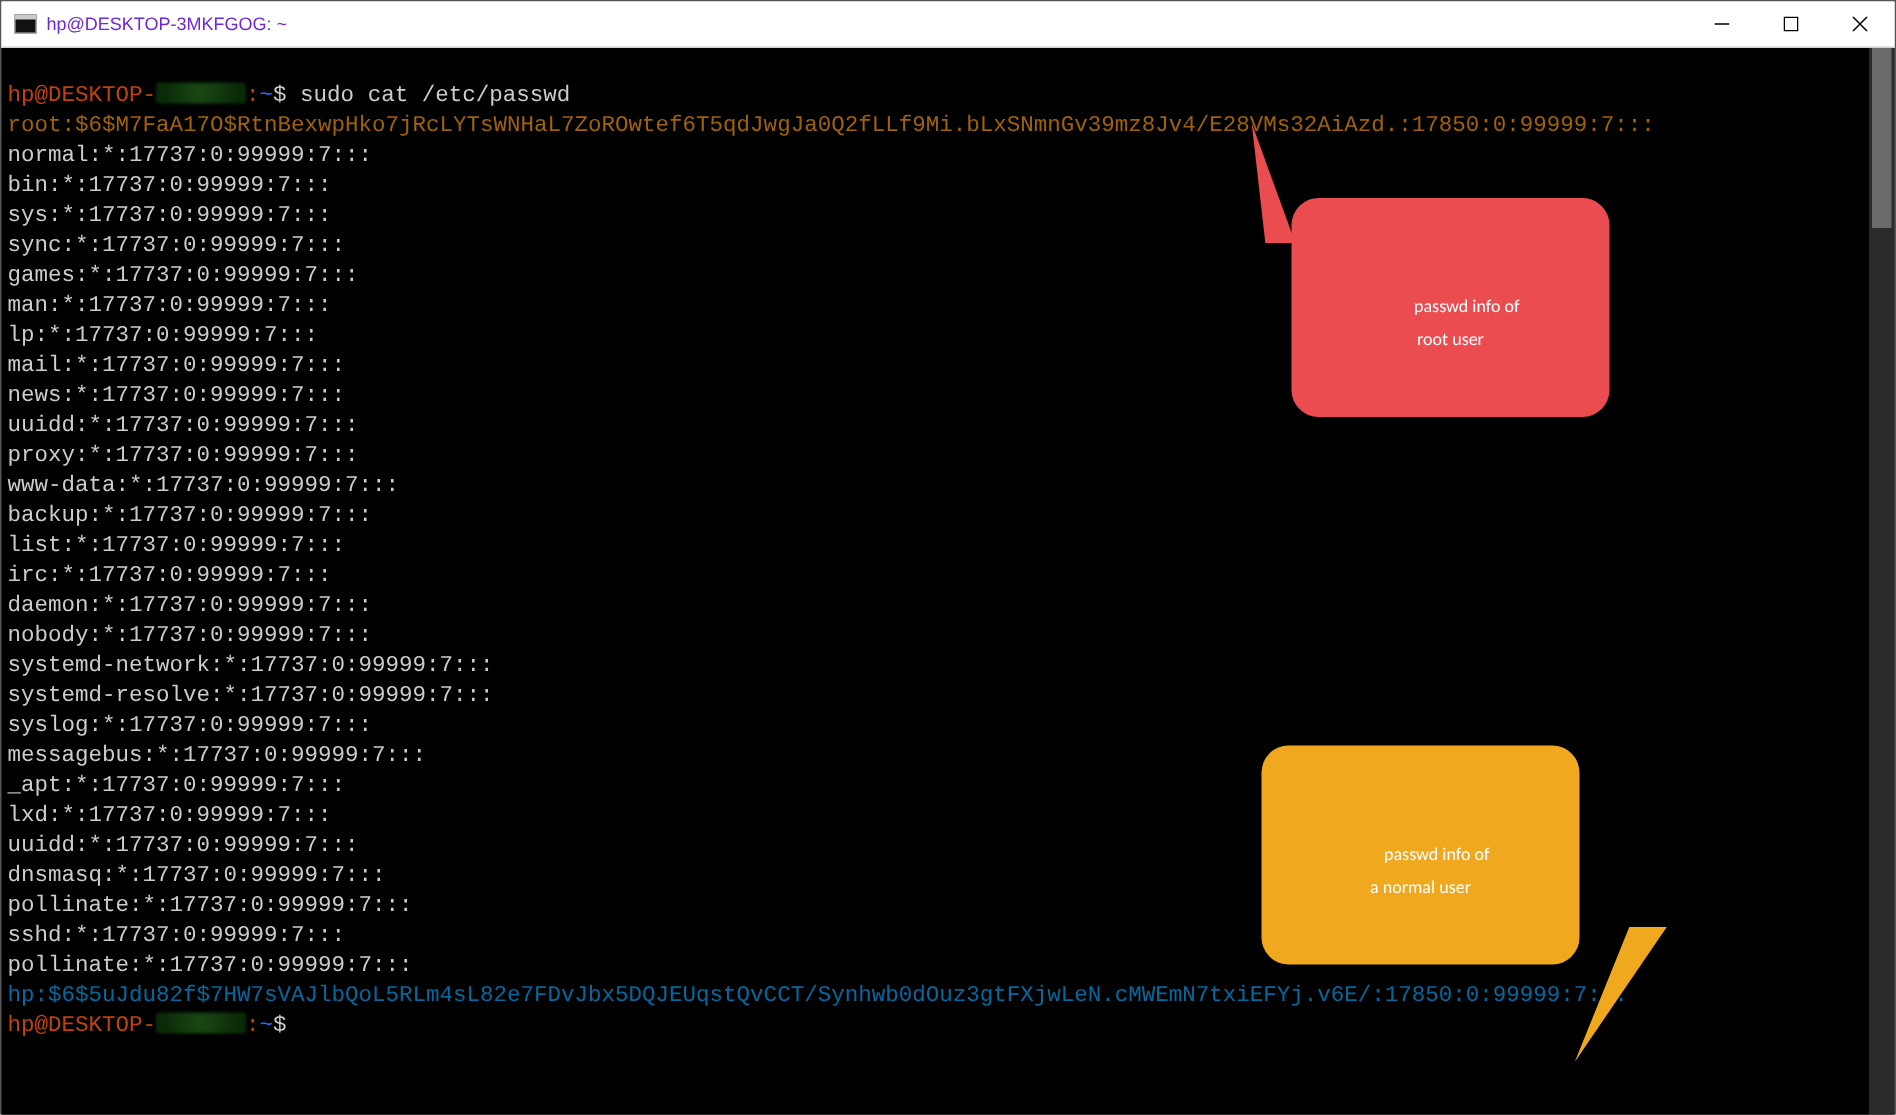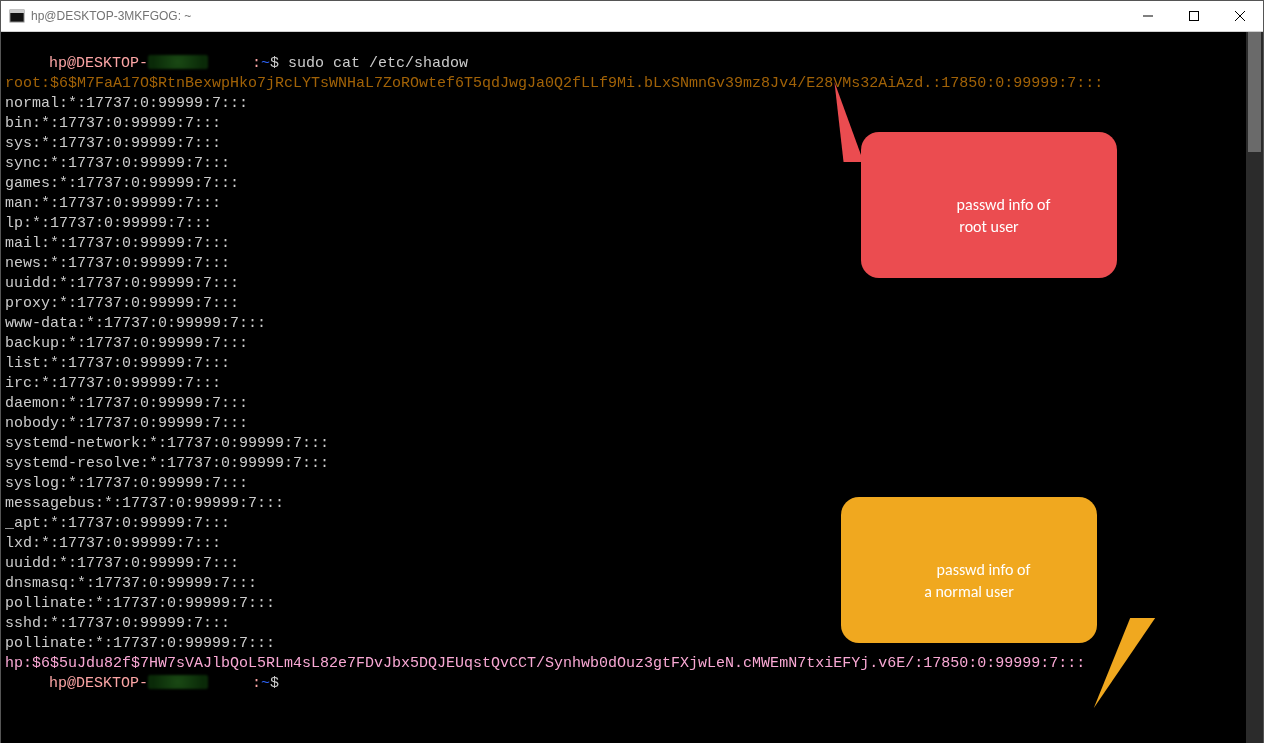--- a/index.html
+++ b/index.html
@@ -32,21 +32,21 @@
   }
   .titlebar .icon {
     width: 16px;
     height: 16px;
     margin-left: 8px;
     display: inline-block;
   }
   .titlebar .icon svg { display:block; }
   .titlebar .title {
     font-size: 12px;
-    color: #737373;
+    color: #6d28d9;
     margin-left: 6px;
     flex: 0 0 auto;
   }
   .titlebar .spacer { flex: 1 1 auto; }
   .titlebar .winbtn {
     width: 46px;
     height: 30px;
     display: flex;
     align-items: center;
     justify-content: center;
@@ -79,44 +79,44 @@
   }
   .scrollbar .thumb {
     position: absolute;
     top: 0;
     left: 2px;
     right: 2px;
     height: 120px;
     background: #6a6a6a;
   }
   
-  .p-green { color: #fca5a5; margin-left: 44px; }
+  .p-green { color: #c2410c; }
   .p-red   { color: #a16207; }
   .p-blue  { color: #2f66ff; }
-  .p-yellow{ color: #f9a8d4; }
+  .p-yellow{ color: #0369a1; }
   .p-white { color: #cccccc; }
   
   .redact {
     display:inline-block;
     width: 60px;
     height: 14px;
     vertical-align: -2px;
     background: radial-gradient(circle, #1a4914 0%, #0a2a08 80%);
     filter: blur(1px);
     border-radius:2px;
   }
   
   .callout {
     position: absolute;
     width: 200px;
-    padding: 18px 28px;
+    padding: 18px 6px;
     border-radius: 18px;
     color: #fff;
     font-family: Calibri, Arial, sans-serif;
-    font-size: 16px;
+    font-size: 12px;
     text-align: center;
     line-height: 22px;
   }
   .callout.red    { background: #eb4c50; }
   .callout.orange { background: #f0a81f; }
   .callout .tail {
     position: absolute;
     width: 0; height: 0;
   }
   
@@ -165,21 +165,21 @@
     <div class="winbtn">
       <svg width="10" height="10" viewBox="0 0 10 10">
           <line x1="0" y1="0" x2="10" y2="10" stroke="#000" stroke-width="1"></line>
           <line x1="10" y1="0" x2="0" y2="10" stroke="#000" stroke-width="1"></line>
         </svg>
     </div>
   </div>
 
   <div class="term-wrap">
     <div class="term">
-<span class="p-green">hp@DESKTOP-</span><span class="redact"></span><span class="p-green">:</span><span class="p-blue">~</span><span class="p-white">$ </span><span class="p-white">sudo cat /etc/shadow</span>
+<span class="p-green">hp@DESKTOP-</span><span class="redact"></span><span class="p-green">:</span><span class="p-blue">~</span><span class="p-white">$ </span><span class="p-white">sudo cat /etc/passwd</span>
 <span class="p-red">root:$6$M7FaA17O$RtnBexwpHko7jRcLYTsWNHaL7ZoROwtef6T5qdJwgJa0Q2fLLf9Mi.bLxSNmnGv39mz8Jv4/E28VMs32AiAzd.:17850:0:99999:7:::</span>
 <span class="p-white">normal:*:17737:0:99999:7:::</span>
 <span class="p-white">bin:*:17737:0:99999:7:::</span>
 <span class="p-white">sys:*:17737:0:99999:7:::</span>
 <span class="p-white">sync:*:17737:0:99999:7:::</span>
 <span class="p-white">games:*:17737:0:99999:7:::</span>
 <span class="p-white">man:*:17737:0:99999:7:::</span>
 <span class="p-white">lp:*:17737:0:99999:7:::</span>
 <span class="p-white">mail:*:17737:0:99999:7:::</span>
 <span class="p-white">news:*:17737:0:99999:7:::</span>

